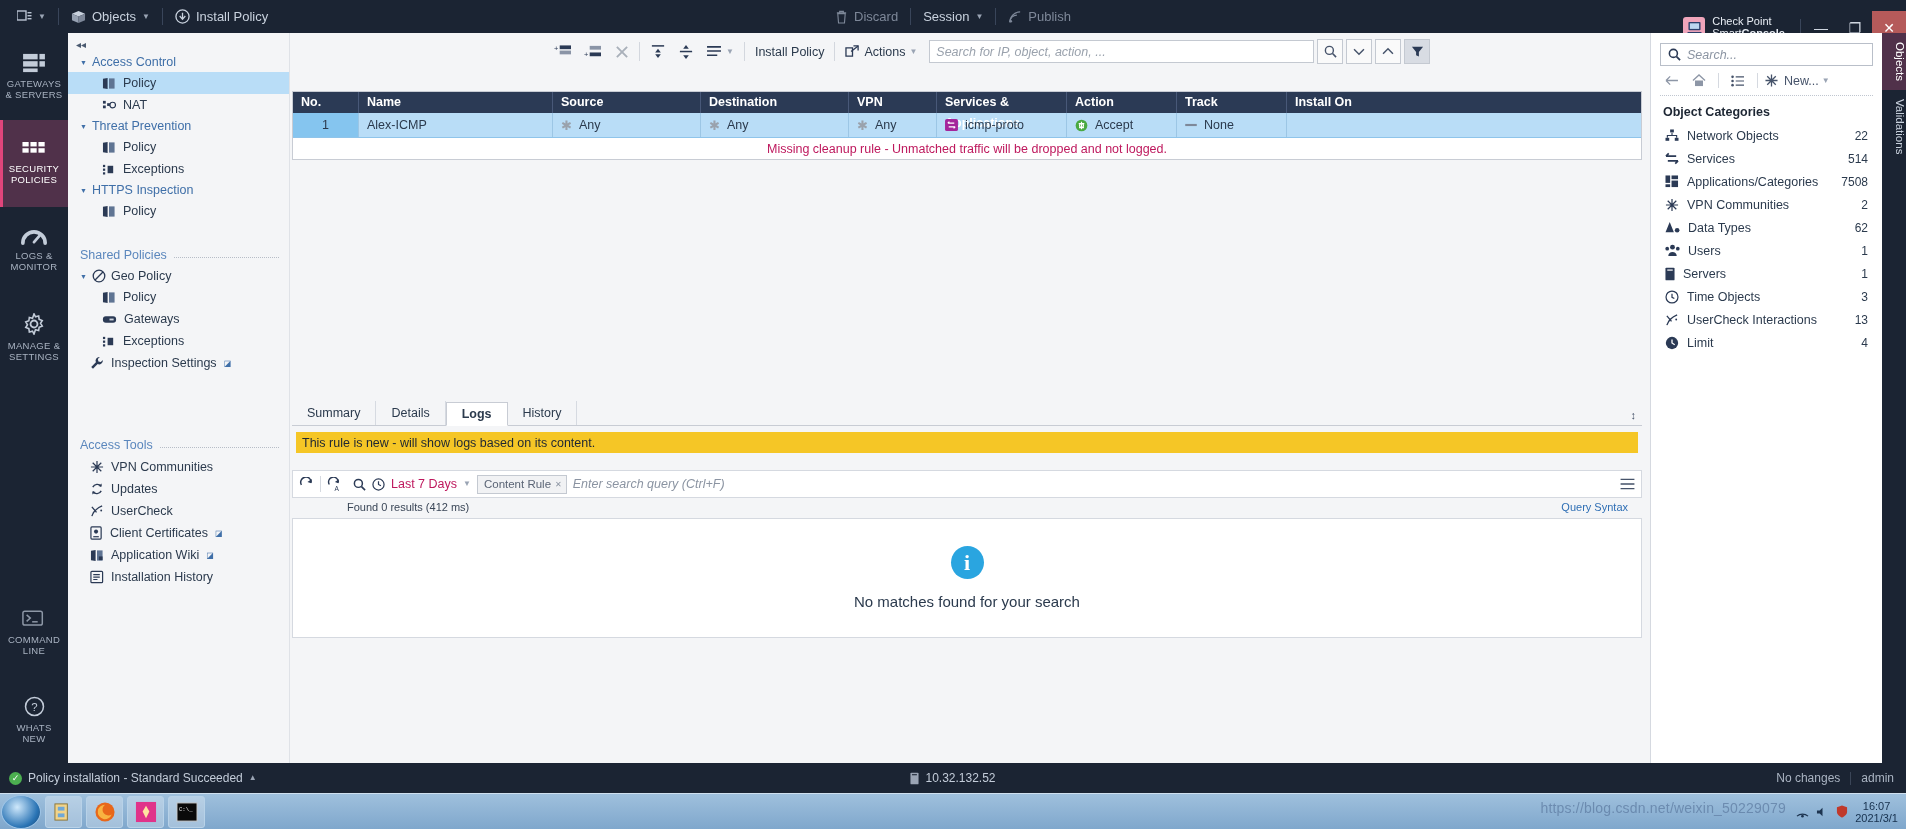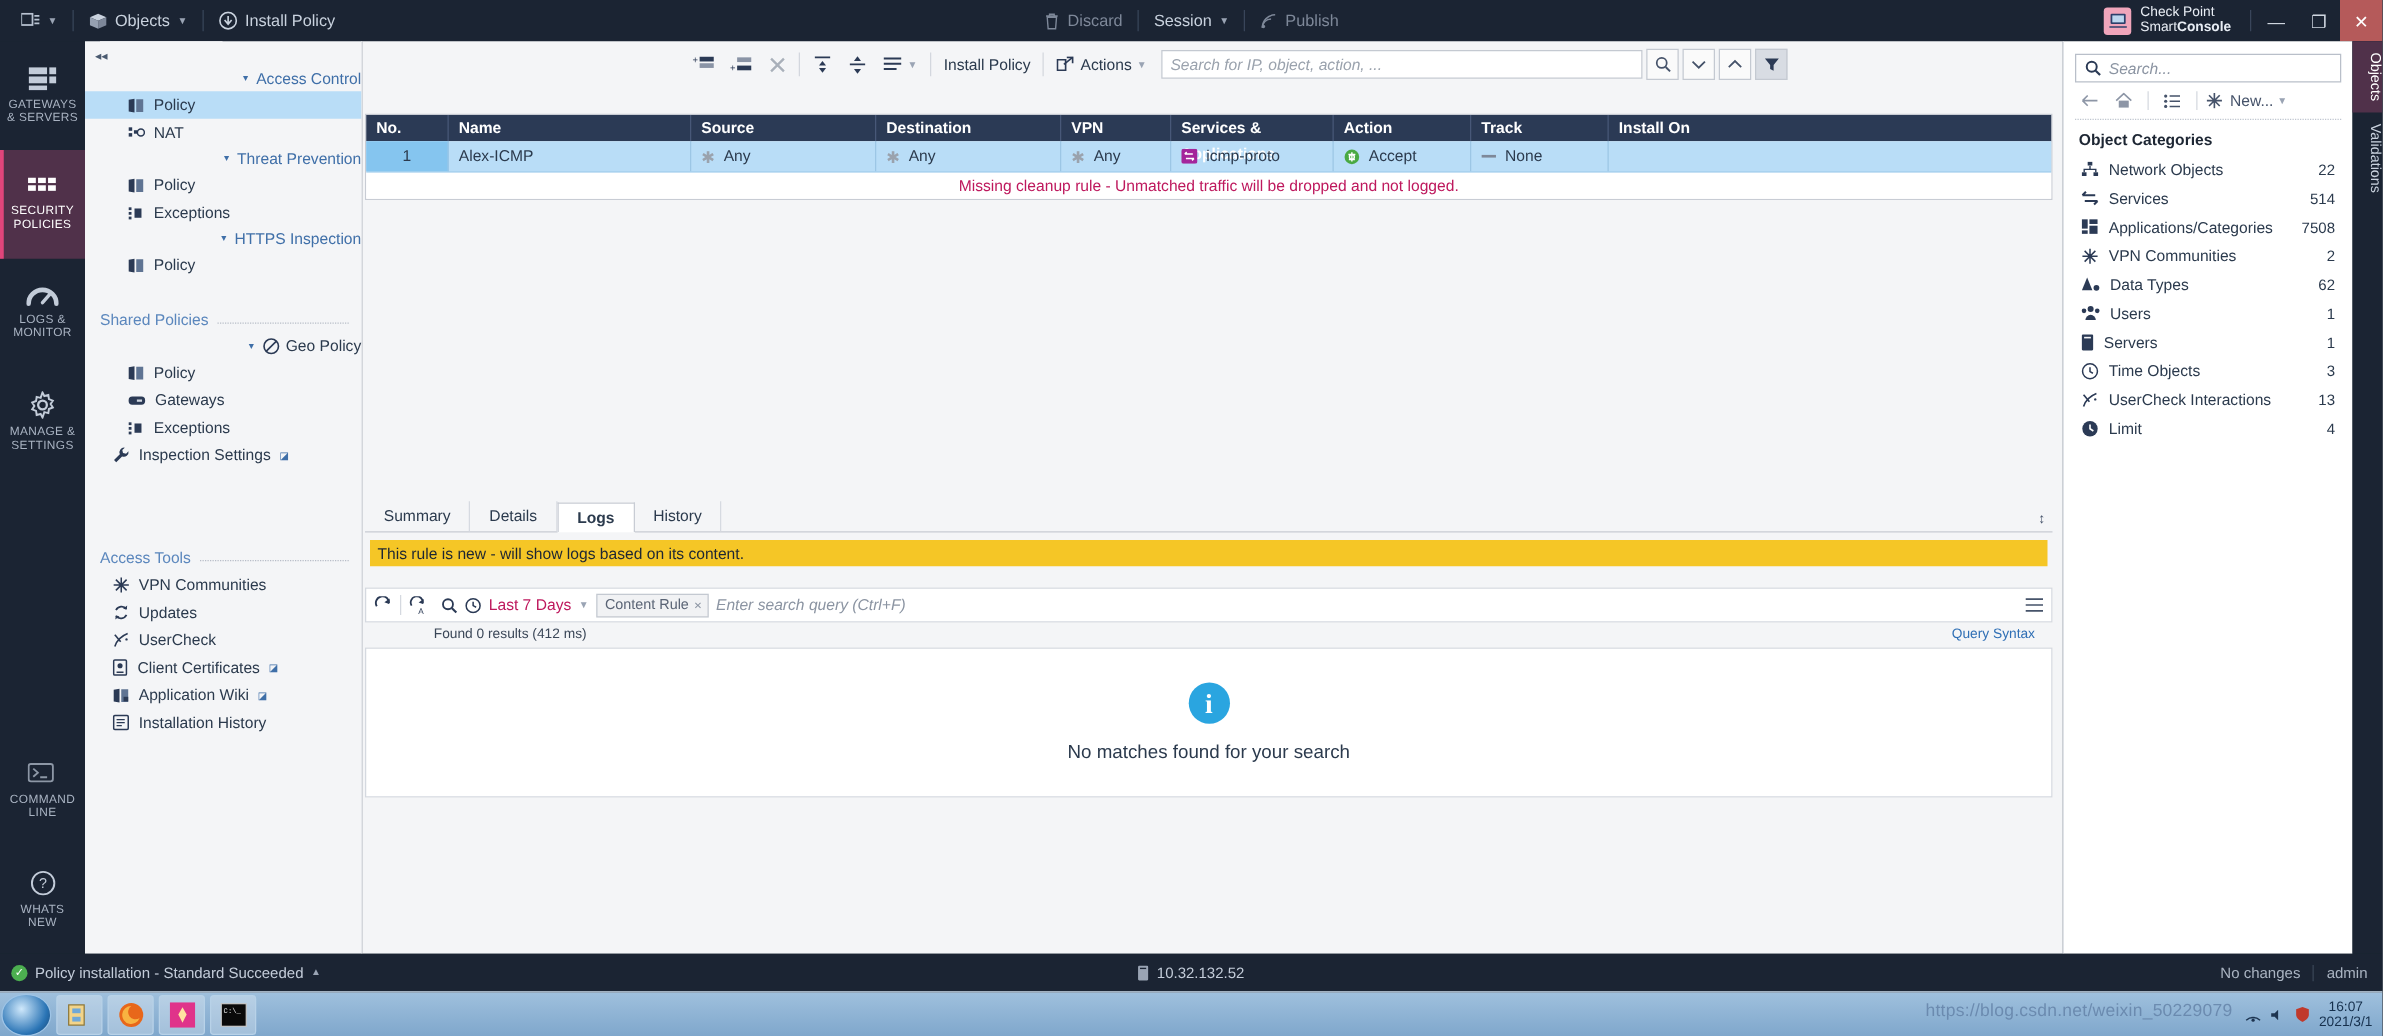--- a/index.html
+++ b/index.html
@@ -25,21 +25,21 @@
   .caret { font-size:8px; color:#9aa4b4; line-height:1; }
   .ico { display:inline-block; line-height:0; }
 
   #topbar-left { display:flex; align-items:center; padding-left:8px; }
   #topbar-center {
     position:absolute; left:0; right:0; top:0; height:33px;
     display:flex; align-items:center; justify-content:center; pointer-events:none;
   }
   #topbar-center .tb-item { pointer-events:auto; }
   #topbar-right {
-    position:absolute; right:0; top:0; height:33px;
+    position:absolute; right:0; top:11px; height:33px;
     display:flex; align-items:center;
   }
   #brand { display:flex; align-items:center; gap:7px; padding-right:12px; }
   #brand-logo {
     width:22px; height:22px; background:#f0a5bb; border-radius:3px;
     display:flex; align-items:center; justify-content:center;
   }
   #brand-txt { color:#e8edf4; font-size:11px; line-height:11.5px; }
   #brand-txt b { font-weight:bold; }
   .winbtn {
@@ -68,21 +68,21 @@
 
   
   #tree {
     position:absolute; left:68px; top:33px; width:222px; height:730px;
     background:#f4f5f7; border-right:1px solid #dfe2e7;
     font-size:12.5px; color:#2b3a4d;
   }
   #collapse-btn { padding:6px 0 2px 8px; color:#4a5a70; font-size:10px; }
   .grp {
     display:flex; align-items:center; gap:5px;
-    padding:3px 0 3px 12px; color:#3f6fa8; font-size:12.5px;justify-content:flex-end;
+    padding:3px 0 3px 12px; color:#3f6fa8; font-size:12.5px;
   }
   .grp .tri { font-size:7px; color:#3f6fa8; }
   .node {
     display:flex; align-items:center; gap:7px;
     padding:3px 0 3px 34px; height:22px; color:#2b3a4d;
   }
   .node.sel { background:#b9ddf7; }
   .node.lvl2 { padding-left:22px; }
   .sect {
     display:flex; align-items:center; gap:7px;

